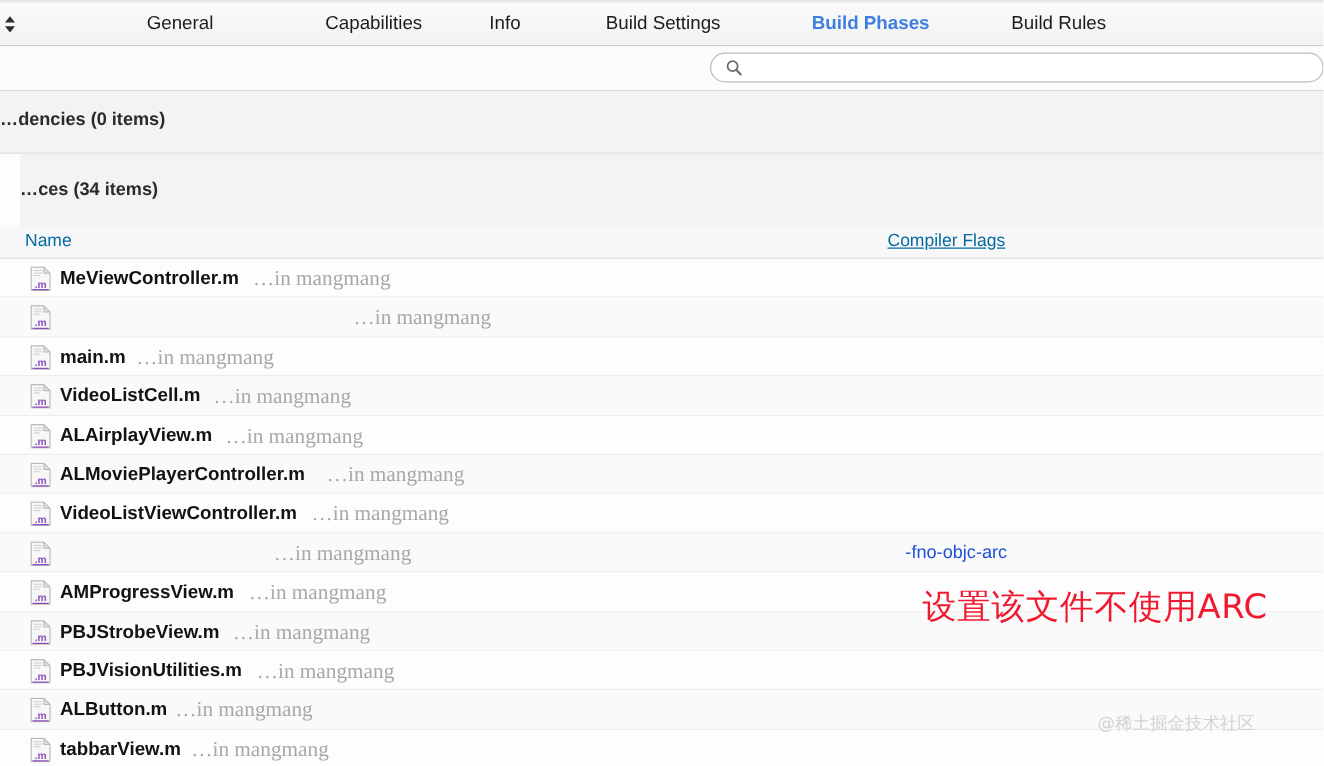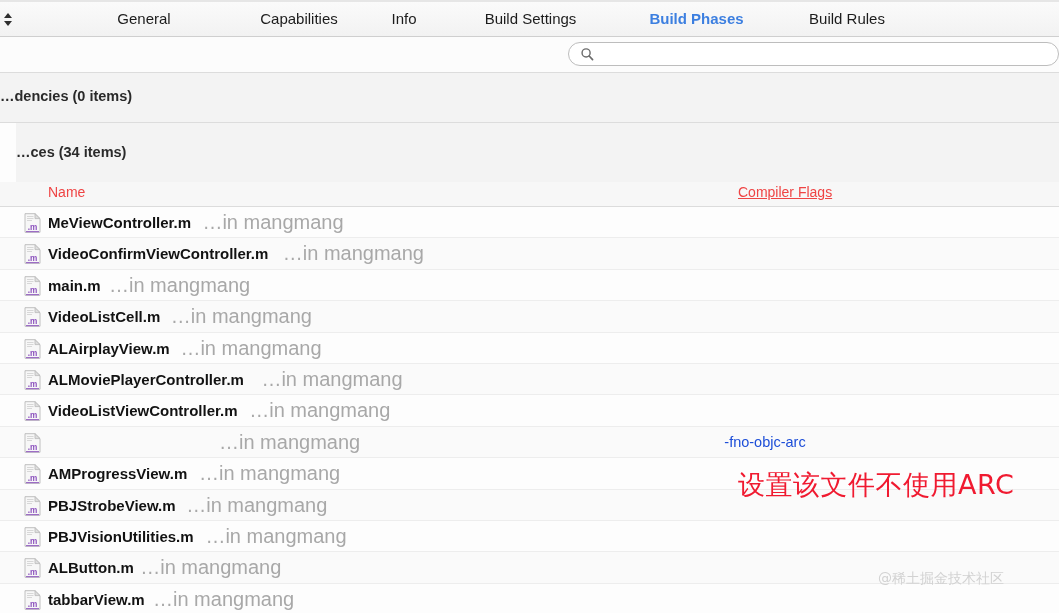--- a/index.html
+++ b/index.html
@@ -130,23 +130,22 @@
     position: absolute;
     left: 0;
     width: 1059px;
     height: 24px;
     background: #f7f7f7;
   }
   .col-head .lbl {
     position: absolute;
     top: 2px;
     font-size: 14px;
-    color: #ef4444;
-    white-space: nowrap;
-    margin-left: 28px;
+    color: #0369a1;
+    white-space: nowrap;
   }
   .col-name-x { left: 20px; }
   .col-flags-x { left: 710px; text-decoration: underline; }
 
   .rows {
     position: absolute;
     left: 0;
     width: 1059px;
     overflow: hidden;
   }
@@ -174,24 +173,25 @@
     top: 5px;
     font-size: 15px;
     font-weight: bold;
     color: #121212;
     white-space: nowrap;
     line-height: 21px;
   }
   .floc {
     position: absolute;
     top: 5px;
-    font-size: 20px;
+    font-size: 17px;
     color: #a8a8a8;
     white-space: nowrap;
     line-height: 21px;
+    font-family: Liberation Serif, serif;
   }
   .cflag {
     position: absolute;
     left: 705px;
     top: 5px;
     width: 120px;
     text-align: center;
     font-size: 14.5px;
     color: #1d4ed8;
     white-space: nowrap;
@@ -281,21 +281,20 @@
       <div class="row alt" style="top: 31.4px;">
         <svg class="fileicon" viewBox="0 0 17 20">
           <path d="M1 0.7 H11 L16 5.6 V19.3 H1 Z" fill="#f7f7f7" stroke="#b9b9b9" stroke-width="0.9"></path>
           <path d="M11 0.7 V5.6 H16 Z" fill="#dedede" stroke="#b9b9b9" stroke-width="0.8"></path>
           <rect x="3" y="3" width="6.5" height="0.8" fill="#cfcfcf"></rect>
           <rect x="3" y="5" width="6.5" height="0.8" fill="#cfcfcf"></rect>
           <rect x="3" y="7" width="5" height="0.8" fill="#cfcfcf"></rect>
           <text x="8.5" y="17.1" font-family="Liberation Sans, sans-serif" font-size="8.2" font-weight="bold" fill="#8a4fbd" text-anchor="middle">.m</text>
           <rect x="2" y="18.2" width="13" height="1" fill="#8a4fbd"></rect>
         </svg>
-        <div class="fname">VideoConfirmViewController.m</div>
         <div class="floc" style="left: 282.8px;">…in mangmang</div>
       </div>
       <div class="row" style="top: 62.8px;">
         <svg class="fileicon" viewBox="0 0 17 20">
           <path d="M1 0.7 H11 L16 5.6 V19.3 H1 Z" fill="#f7f7f7" stroke="#b9b9b9" stroke-width="0.9"></path>
           <path d="M11 0.7 V5.6 H16 Z" fill="#dedede" stroke="#b9b9b9" stroke-width="0.8"></path>
           <rect x="3" y="3" width="6.5" height="0.8" fill="#cfcfcf"></rect>
           <rect x="3" y="5" width="6.5" height="0.8" fill="#cfcfcf"></rect>
           <rect x="3" y="7" width="5" height="0.8" fill="#cfcfcf"></rect>
           <text x="8.5" y="17.1" font-family="Liberation Sans, sans-serif" font-size="8.2" font-weight="bold" fill="#8a4fbd" text-anchor="middle">.m</text>

